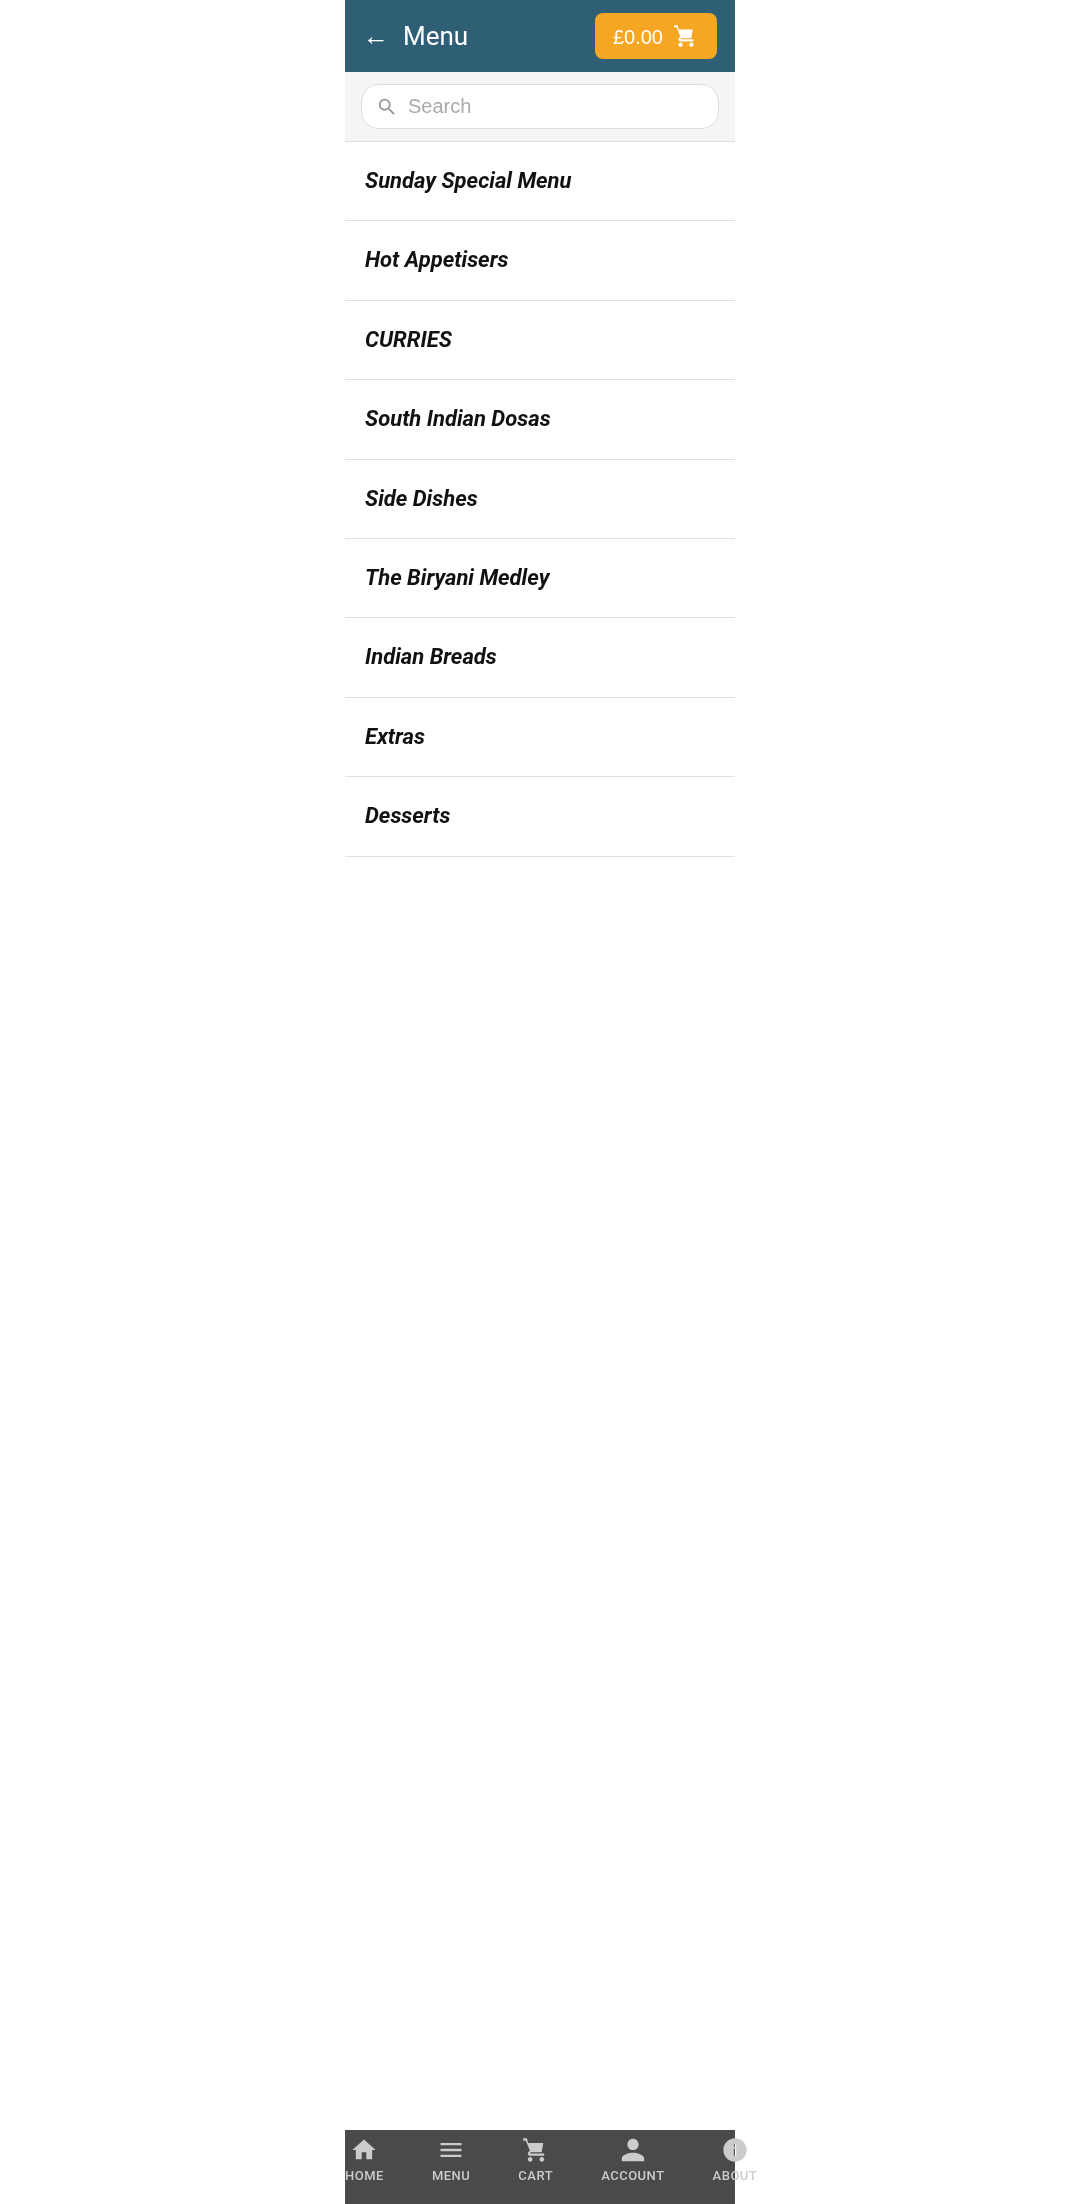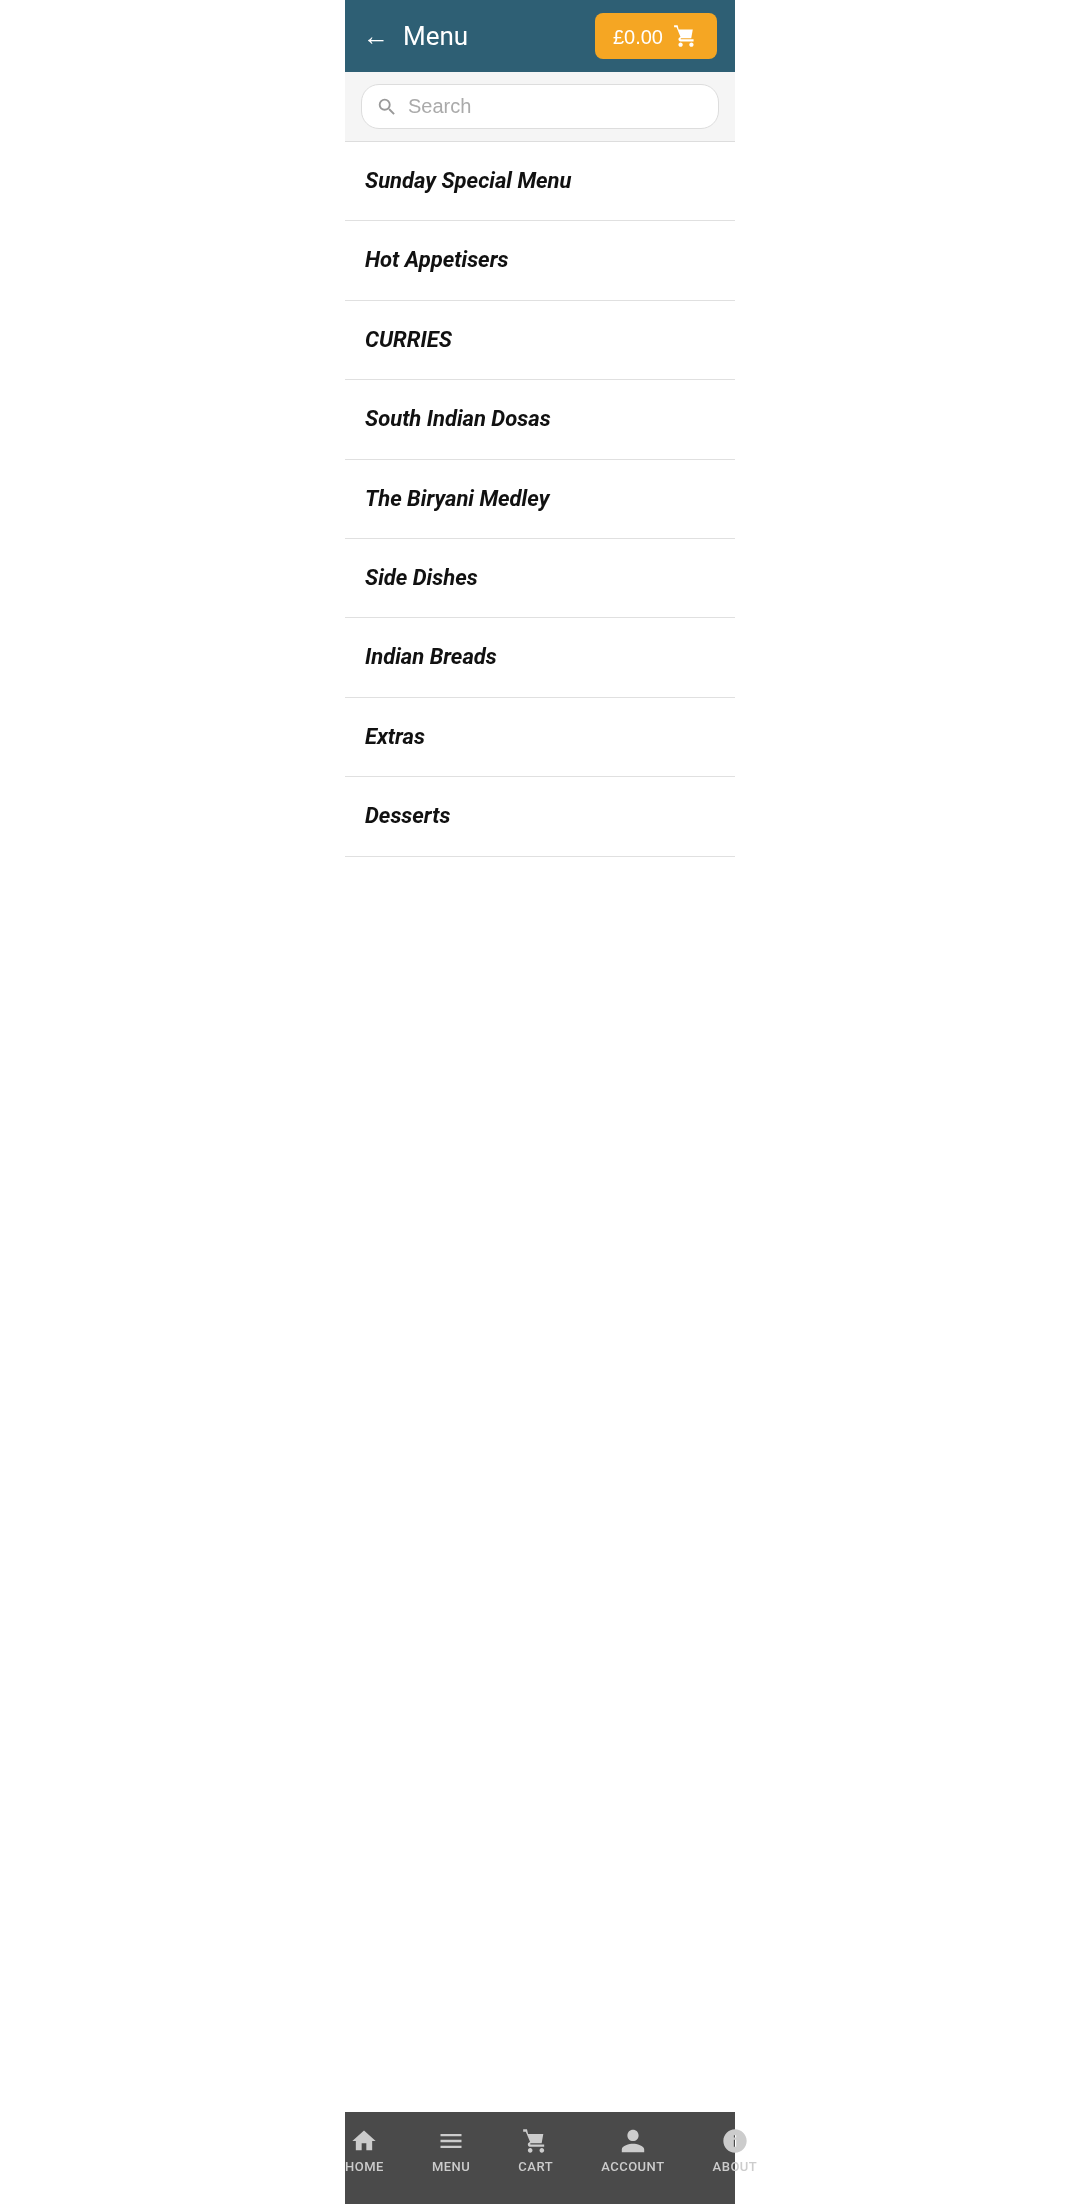--- a/index.html
+++ b/index.html
@@ -136,21 +136,21 @@
     .bottom-nav {
       position: fixed;
       bottom: 0;
       left: 50%;
       transform: translateX(-50%);
       width: 390px;
       background-color: #4a4a4a;
       display: flex;
       justify-content: space-around;
       align-items: center;
-      height: 92px;
+      height: 74px;
       padding: 8px 0 24px;
       gap: 48px;
     }
 
     .nav-item {
       display: flex;
       flex-direction: column;
       align-items: center;
       gap: 4px;
       cursor: pointer;
@@ -193,22 +193,22 @@
     </svg>
     <input class="search-input" type="text" placeholder="Search" style="">
   </div>
 </div>
 
 <div class="menu-list" id="menu-list">
 <div class="menu-item"><span class="menu-item-label">Sunday Special Menu</span></div>
     <div class="menu-item"><span class="menu-item-label">Hot Appetisers</span></div>
     <div class="menu-item"><span class="menu-item-label">CURRIES</span></div>
     <div class="menu-item"><span class="menu-item-label">South Indian Dosas</span></div>
+    <div class="menu-item"><span class="menu-item-label">Side Dishes</span></div>
     <div class="menu-item"><span class="menu-item-label">The Biryani Medley</span></div>
-    <div class="menu-item"><span class="menu-item-label">Side Dishes</span></div>
     <div class="menu-item"><span class="menu-item-label">Indian Breads</span></div>
     <div class="menu-item"><span class="menu-item-label">Extras</span></div>
     <div class="menu-item"><span class="menu-item-label">Desserts</span></div>
   </div>
 
 <nav class="bottom-nav">
 
   <div class="nav-item">
     <svg class="nav-icon" viewBox="0 0 24 24" xmlns="http://www.w3.org/2000/svg">
       <path d="M10 20v-6h4v6h5v-8h3L12 3 2 12h3v8z"></path>

